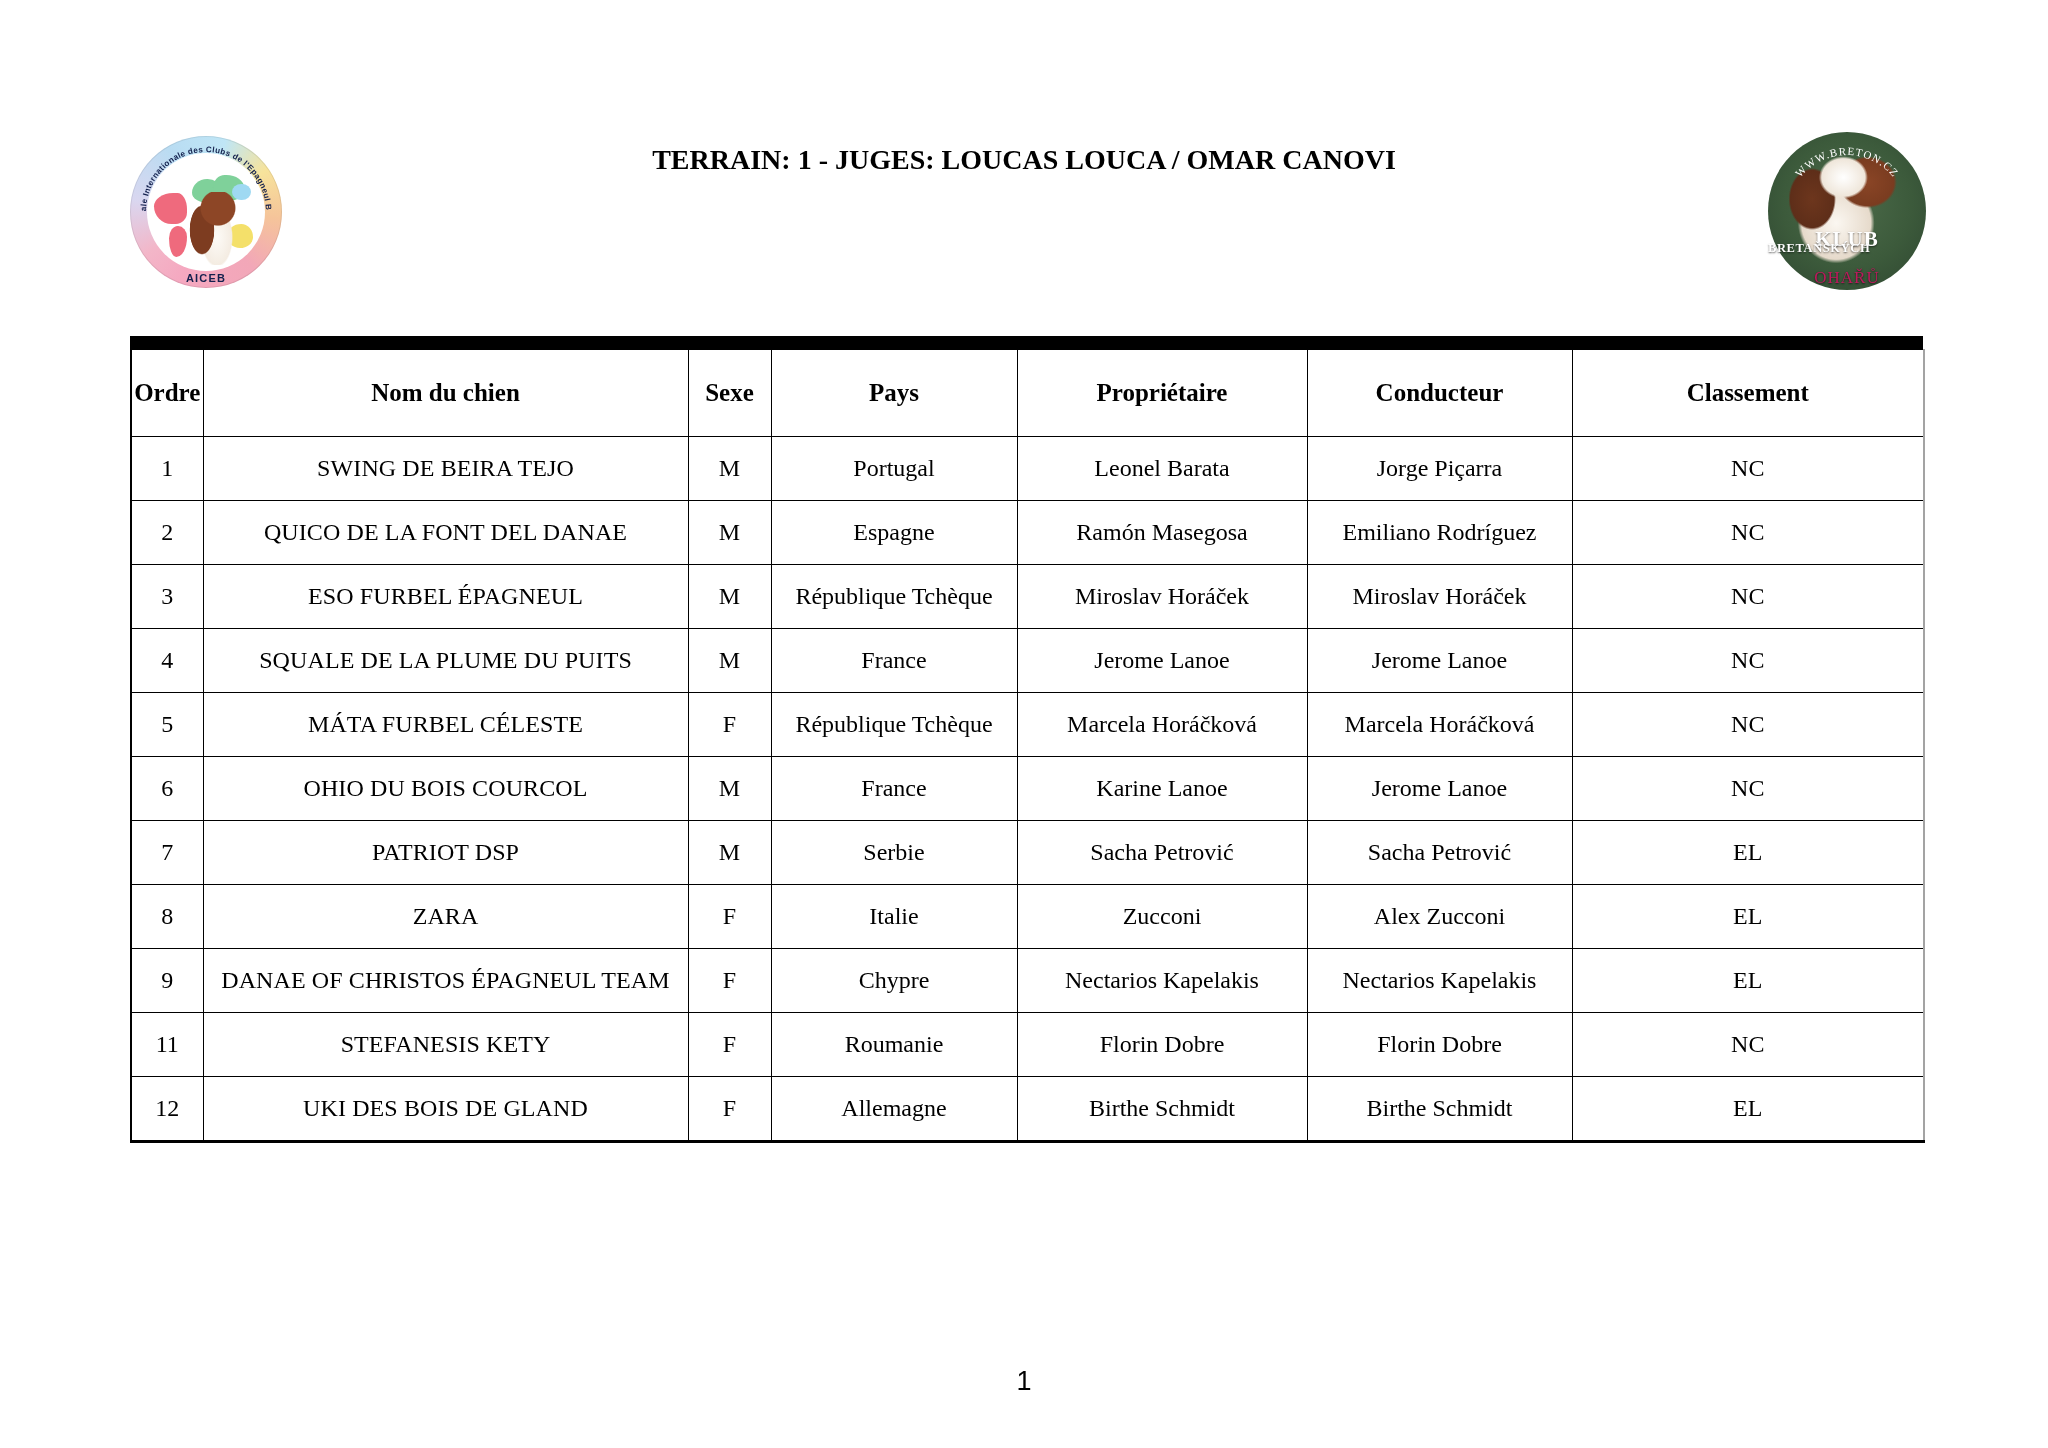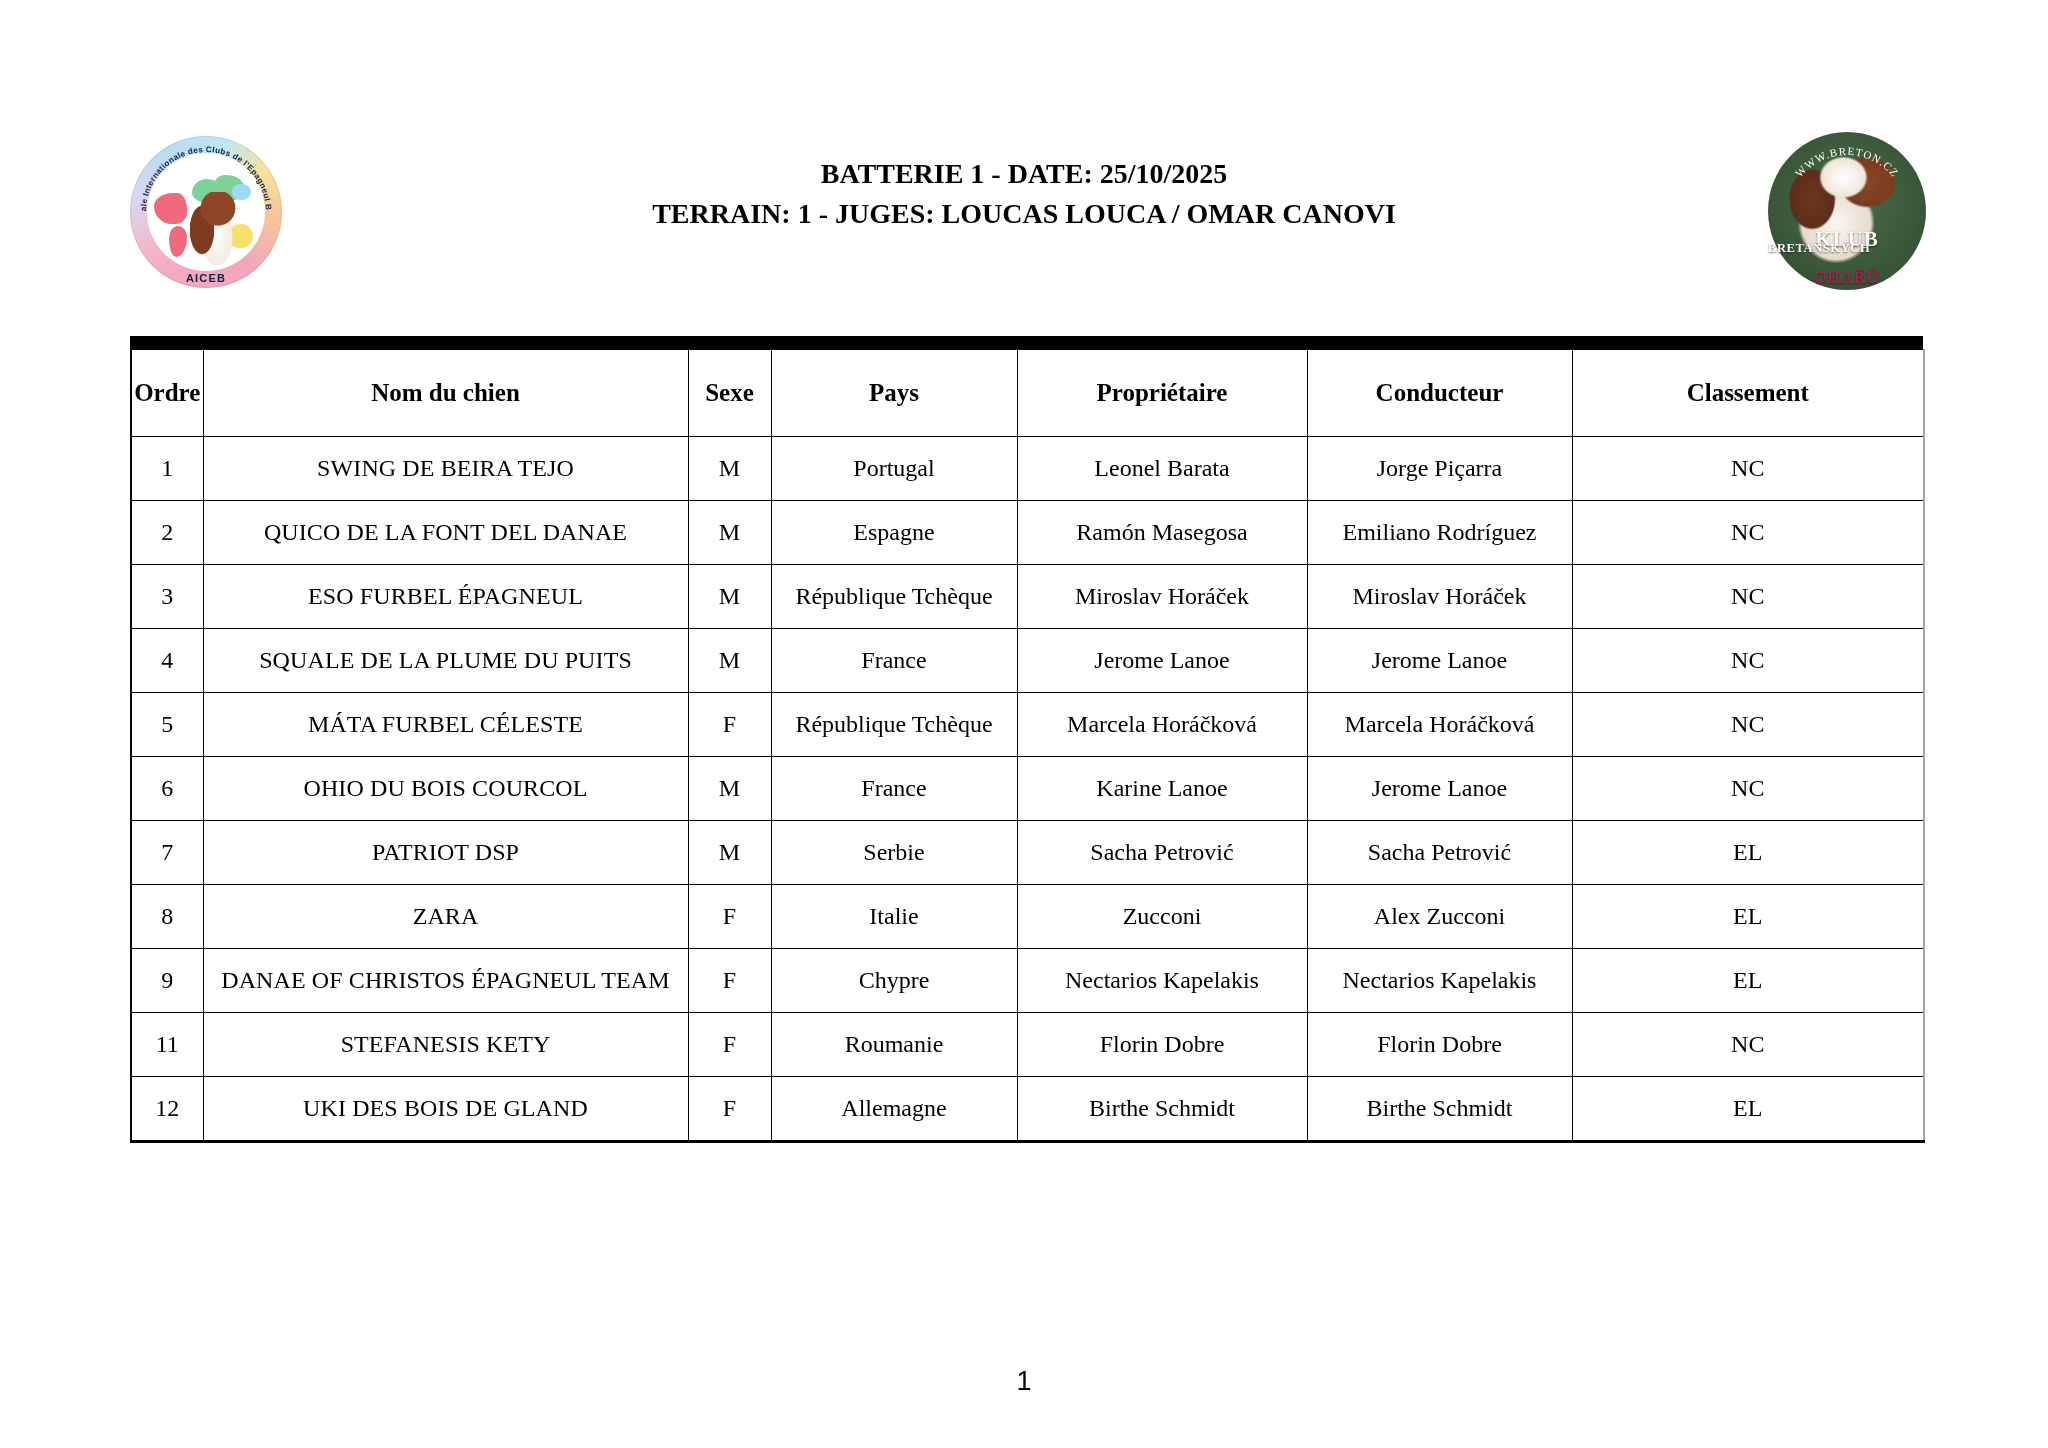--- a/index.html
+++ b/index.html
@@ -316,21 +316,20 @@
         </defs>
         <text>
           <textPath href="#aicebArc" startOffset="50%" text-anchor="middle">Amicale Internationale des Clubs de l'Epagneul Breton</textPath>
         </text>
       </svg>
     </div>
     <div class="aiceb-bottom-label">AICEB</div>
   </div>
 
   <div class="title-block">
-    <div class="sub-line">BATTERIE 1 - DATE: 25/10/2025</div>
     <div class="sub-line second">TERRAIN: 1 - JUGES: LOUCAS LOUCA / OMAR CANOVI</div>
   </div>
 
   <div class="logo-kbo">
     <div class="kbo-disc">
       <div class="kbo-photo"></div>
     </div>
     <div class="kbo-top-text">
       <svg viewBox="0 0 158 158" aria-hidden="true">
         <defs>

